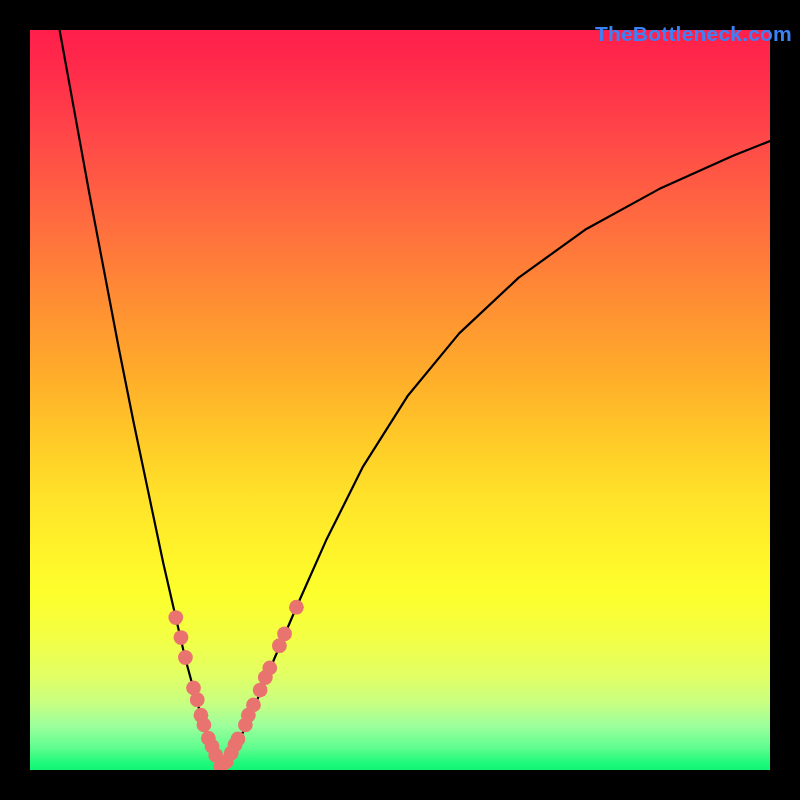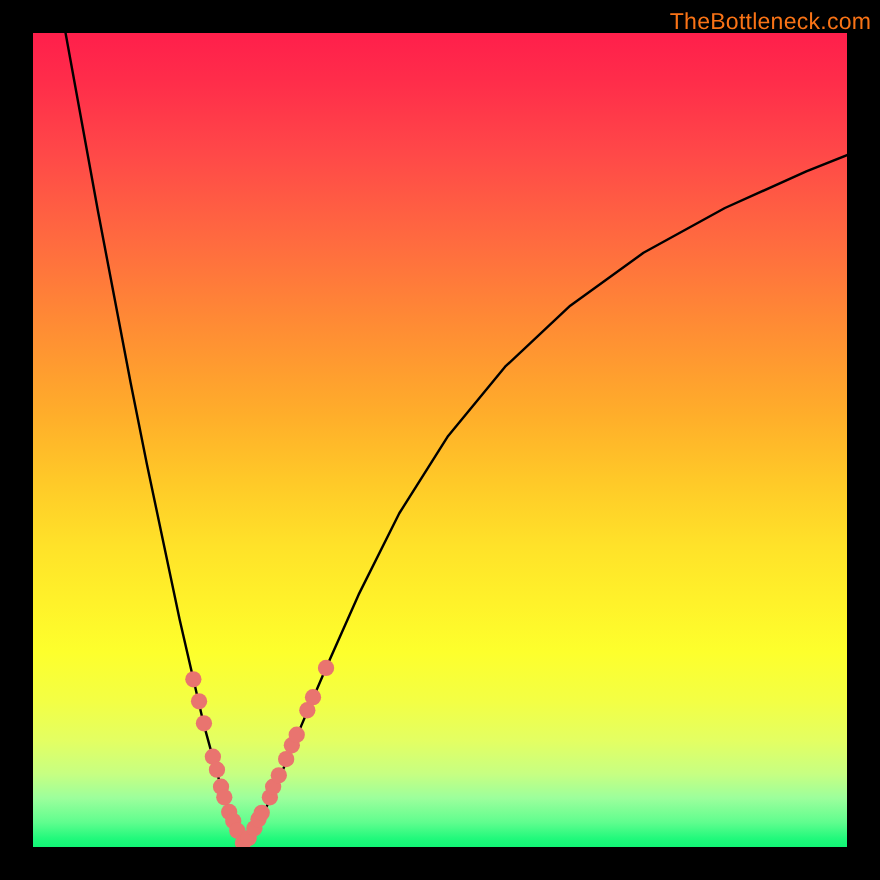--- a/index.html
+++ b/index.html
@@ -47,25 +47,25 @@
       #e3ff63 87%,
       #c7ff82 91%,
       #9cff9c 94%,
       #5ffd8e 97%,
       #20f97b 99%,
       #11f575 100%
     );
   }
   .watermark {
     position: absolute;
-    top: 8px;
+    top: 22px;
     right: 8px;
-    color: #f97316;
+    color: #3b82f6;
     font-size: 21px;
-    font-weight: 400;
+    font-weight: 700;
     letter-spacing: 0.2px;
     z-index: 10;
   }
   svg.curves {
     position: absolute;
     top: 0;
     left: 0;
     width: 100%;
     height: 100%;
   }

